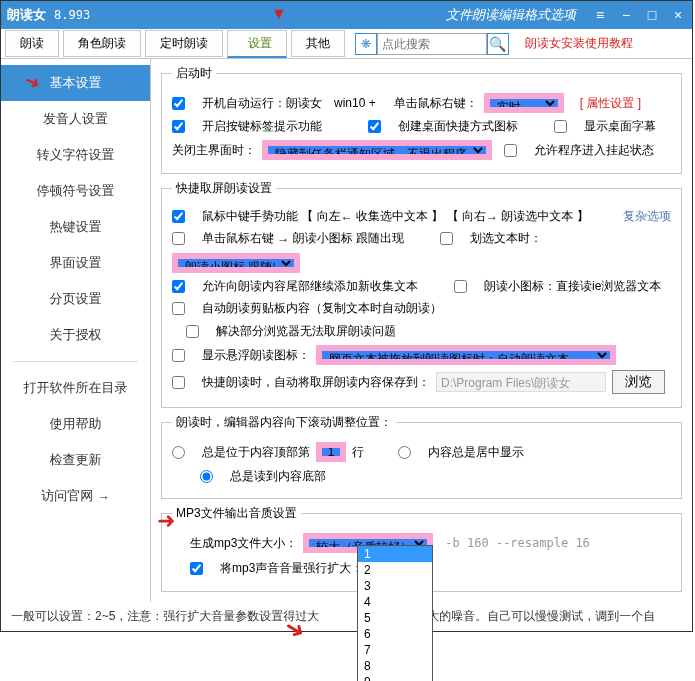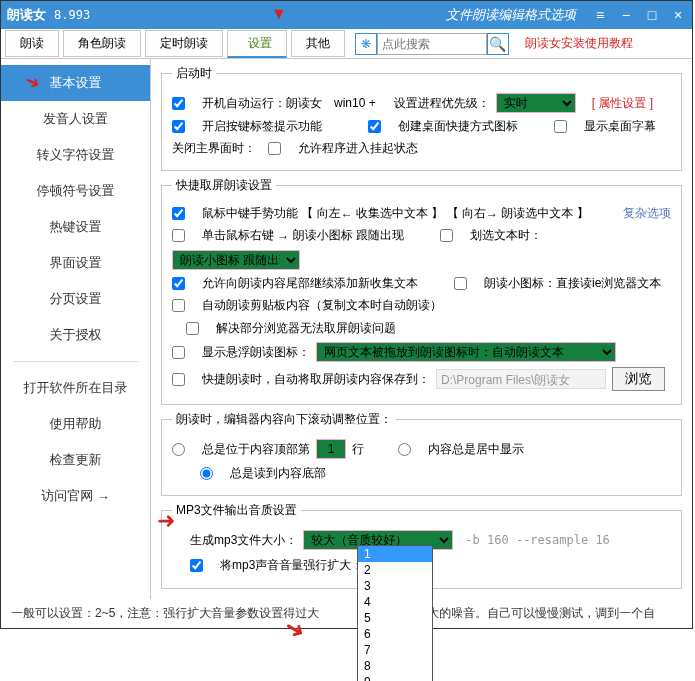--- a/index.html
+++ b/index.html
@@ -24,21 +24,21 @@
 .sidebar { width: 150px; border-right: 1px solid #c7c7c7; padding: 6px 0; }
 .sidebar .item { display: block; text-align: center; padding: 9px 0; font-size: 13px; color: #333; cursor: default; }
 .sidebar .item.active { background: #3c8ed5; color: #fff; }
 .sidebar .sep { border-top: 1px solid #ddd; margin: 8px 12px; }
 .content { flex: 1; padding: 6px 10px 4px 10px; }
 fieldset { border: 1px solid #c7c7c7; margin-bottom: 6px; padding: 6px 10px 8px 10px; }
 legend { font-size: 12px; padding: 0 4px; }
 .row { display: flex; align-items: center; gap: 6px; margin: 5px 0; flex-wrap: wrap; font-size: 12px; }
 .row label { display: inline-flex; align-items: center; gap: 17px; }
 input[type=checkbox] { width: 13px; height: 13px; }
-select, input[type=text] { font-size: 12px; border: 1px solid #f9a8d4; height: 20px; padding: 0 3px; background: #15803d; }
+select, input[type=text] { font-size: 12px; border: 6px solid #f9a8d4; height: 20px; padding: 0 3px; background: #3b82f6; }
 .redtxt { color: #d62222; }
 .greylink { color: #5478b8; }
 .greybox { color: #999; background: #f3f3f3; border: 1px solid #ddd; height: 20px; padding: 0 4px; line-height: 20px; display: inline-block; }
 .btn { border: 1px solid #888; background: #f3f3f3; padding: 2px 12px; }
 .dropdown { position: absolute; top: 544px; left: 356px; width: 76px; background: #fff; border: 1px solid #555; z-index: 10; }
 .dropdown div { padding: 1px 6px; font-size: 12px; }
 .dropdown div.sel { background: #3399ff; color: #fff; }
 .footer { padding: 6px 10px; font-size: 12px; color: #333; }
 .arrow { position: absolute; pointer-events: none; }
 .arrow-topsm { top: 4px; left: 270px; color: #d62222; font-size: 16px; }
@@ -103,40 +103,41 @@
     </div>
 
     <div class="content">
       <fieldset>
         <legend>启动时</legend>
         <div class="row">
           <label>
               <input type="checkbox" checked="" style="">
               <span>开机自动运行：朗读女　win10 +</span>
             </label>
-          <span style="margin-left:12px">设置进程优先级：</span>
+          <span style="margin-left:12px">单击鼠标右键：</span>
           <select style="width:80px"><option>实时</option></select>
           <span class="redtxt" style="margin-left:10px">[ 属性设置 ]</span>
         </div>
         <div class="row">
           <label>
               <input type="checkbox" checked="" style="">
               <span>开启按键标签提示功能</span>
             </label>
           <label style="margin-left:40px">
               <input type="checkbox" checked="" style="">
               <span>创建桌面快捷方式图标</span>
             </label>
           <label style="margin-left:30px">
               <input type="checkbox" style="">
               <span>显示桌面字幕</span>
             </label>
         </div>
         <div class="row">
           <span>关闭主界面时：</span>
+          <select style="width:230px"><option>隐藏到任务栏通知区域，不退出程序</option></select>
           <label style="margin-left:6px">
               <input type="checkbox" style="">
               <span>允许程序进入挂起状态</span>
             </label>
         </div>
       </fieldset>
 
       <fieldset>
         <legend>快捷取屏朗读设置</legend>
         <div class="row">
@@ -211,21 +212,21 @@
               <input type="radio" name="scroll" checked="" style="">
               <span>总是读到内容底部</span>
             </label>
         </div>
       </fieldset>
 
       <fieldset>
         <legend>MP3文件输出音质设置</legend>
         <div class="row">
           <span style="margin-left:18px">生成mp3文件大小：</span>
-          <select style="width:150px"><option>较大（音质较好）</option></select>
+          <select style="width:130px"><option>较大（音质较好）</option></select>
           <span class="cmd">-b 160 --resample 16</span>
         </div>
         <div class="row">
           <div class="arrow arrow-mid">➜</div>
           <label style="margin-left:18px">
               <input type="checkbox" checked="" style="">
               <span>将mp3声音音量强行扩大：</span>
             </label>
           <select style="width:44px;border:2px solid #3c8ed5;background:#cfe7ff"><option>1</option></select>
           <span>倍</span>

